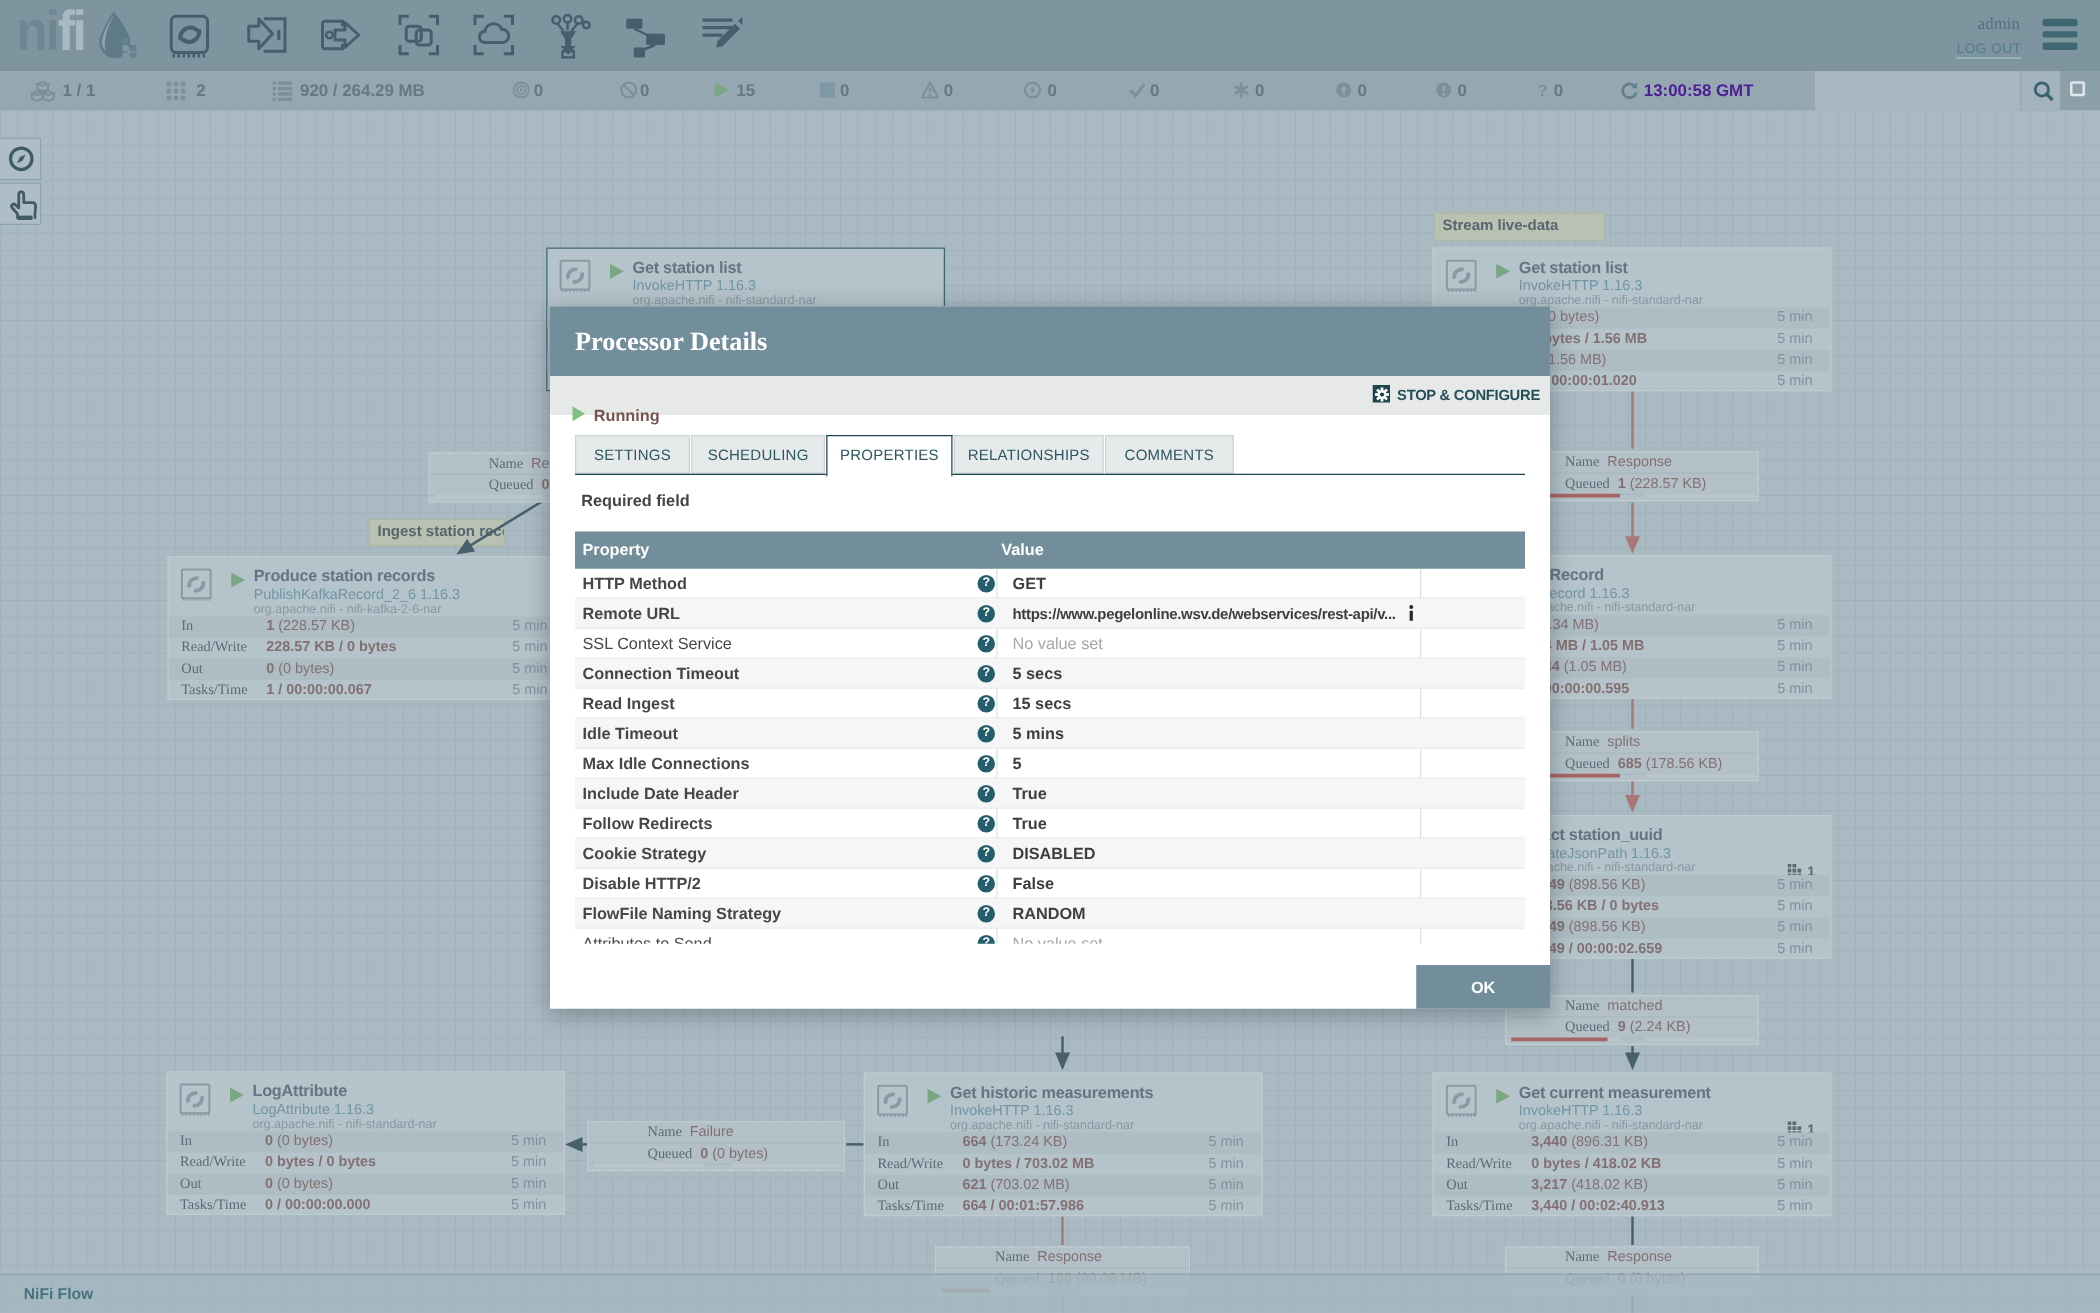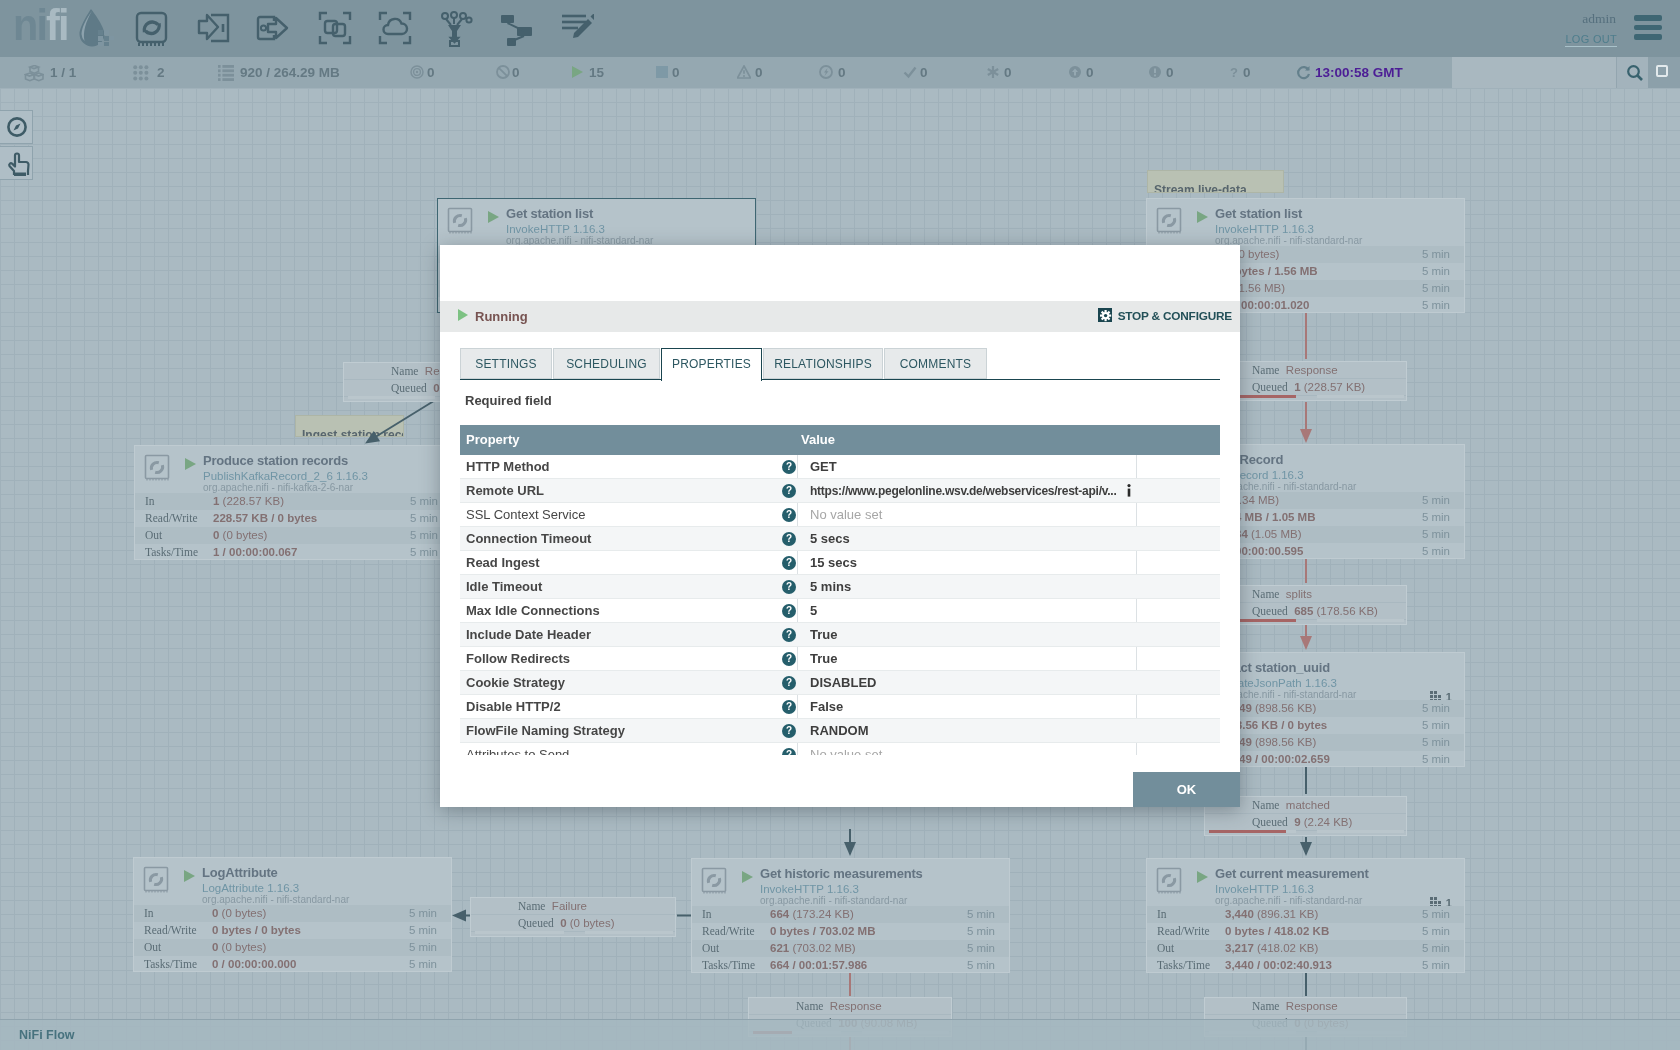--- a/index.html
+++ b/index.html
@@ -57,35 +57,35 @@
 .crow:last-of-type { border-bottom:none; }
 .cl { color:#5A6C75; font-family:"Liberation Serif",serif;margin-left:40px; }
 .cv { color:#837072; }
 .cv b { font-weight:bold; }
 .cbars { position:absolute; left:4px; right:4px; bottom:2px; height:3px; }
 .cb { position:absolute; top:0; height:3px; background:#BAC6CC; }
 .cbf { position:absolute; top:0; height:3px; }
 
 
 .olabel { position:absolute; background:#B9C1B3; border:1px solid #ADB5A6;
-  font-size:12px; font-weight:bold; color:#57656D; padding:12px 0 0 6px; white-space:nowrap; overflow:hidden; }
+  font-size:12px; font-weight:bold; color:#57656D; padding:2px 0 0 6px; white-space:nowrap; overflow:hidden; }
 
 
 #breadcrumb { position:absolute; left:0; top:1019px; width:1680px; height:31px;
   background:rgba(165,183,192,0.85); border-top:1px solid #8FA3AD;
   font-size:12.5px; font-weight:bold; color:#47727E; line-height:31px; padding-left:19px; }
 
 
 #modal { position:absolute; left:440px; top:245px; width:800px; height:562px; background:#fff;
   box-shadow:0 4px 18px rgba(30,40,50,0.35); }
 #mhead { position:absolute; left:0; top:0; width:800px; height:56px; background:#728E9B;
   color:#fff; font-family:"Liberation Serif",serif; font-weight:bold; font-size:21px;
   line-height:56px; padding-left:20px; }
 #mstatus { position:absolute; left:0; top:56px; width:800px; height:31px; background:#E7E9E9; }
-#mrun { position:absolute; left:18px; top:0; height:31px; line-height:31px; font-size:13px; font-weight:bold; color:#775351; }
+#mrun { position:absolute; left:18px; top:16px; height:31px; line-height:31px; font-size:13px; font-weight:bold; color:#775351; }
 #mrun .tri { display:inline-block; width:0; height:0; border-left:10px solid #7DC283;
   border-top:6px solid transparent; border-bottom:6px solid transparent; margin-right:7px; }
 #mstop { position:absolute; right:8px; top:0; height:31px; line-height:31px; font-size:11.8px; letter-spacing:-0.2px; font-weight:bold; color:#235058; }
 #mstop svg { vertical-align:middle; margin-right:4px; margin-top:-3px; }
 .tab { position:absolute; top:103px; height:31px; line-height:31px; text-align:center;
   background:#E7EAEB; border:1px solid #CBD3D6; font-size:12px; font-weight:normal; color:#2D5761; letter-spacing:0.2px; }
 .tab.active { background:#fff; border:1px solid #1A454F; border-bottom:none; height:33px; z-index:2; }
 #tabline { position:absolute; left:20px; top:134px; width:760px; height:1px; background:#1A454F; }
 #reqfield { position:absolute; left:25px; top:148px; font-size:13px; font-weight:bold; color:#444; }
 #ptable { position:absolute; left:20px; top:180px; width:760px; height:330px; overflow:hidden; }
@@ -775,20 +775,21 @@
         </div>
         <div class="prow" style="top:98px">
           <span class="pl">Tasks/Time</span>
           <span class="pv" style="left:78px"><b>3,440 / 00:02:40.913</b></span>
           <span class="pm">5 min</span>
         </div>
       </div>
 </div>
 <div id="breadcrumb">NiFi Flow</div>
 <div id="modal">
+<div id="mhead">Processor Details</div>
 <div id="mstatus">
         <div id="mrun"><span class="tri"></span>Running</div>
 <div id="mstop"><svg width="16" height="16" viewBox="0 0 16 16">
             <rect x="0" y="1" width="14" height="14" fill="#1A454F"></rect>
 <g transform="translate(7.6,8.6)">
               <g fill="#fff">
                 <rect x="-1.1" y="-5.6" width="2.2" height="2.6" transform="rotate(0)"></rect>
                 <rect x="-1.1" y="-5.6" width="2.2" height="2.6" transform="rotate(45)"></rect>
                 <rect x="-1.1" y="-5.6" width="2.2" height="2.6" transform="rotate(90)"></rect>
                 <rect x="-1.1" y="-5.6" width="2.2" height="2.6" transform="rotate(135)"></rect>

